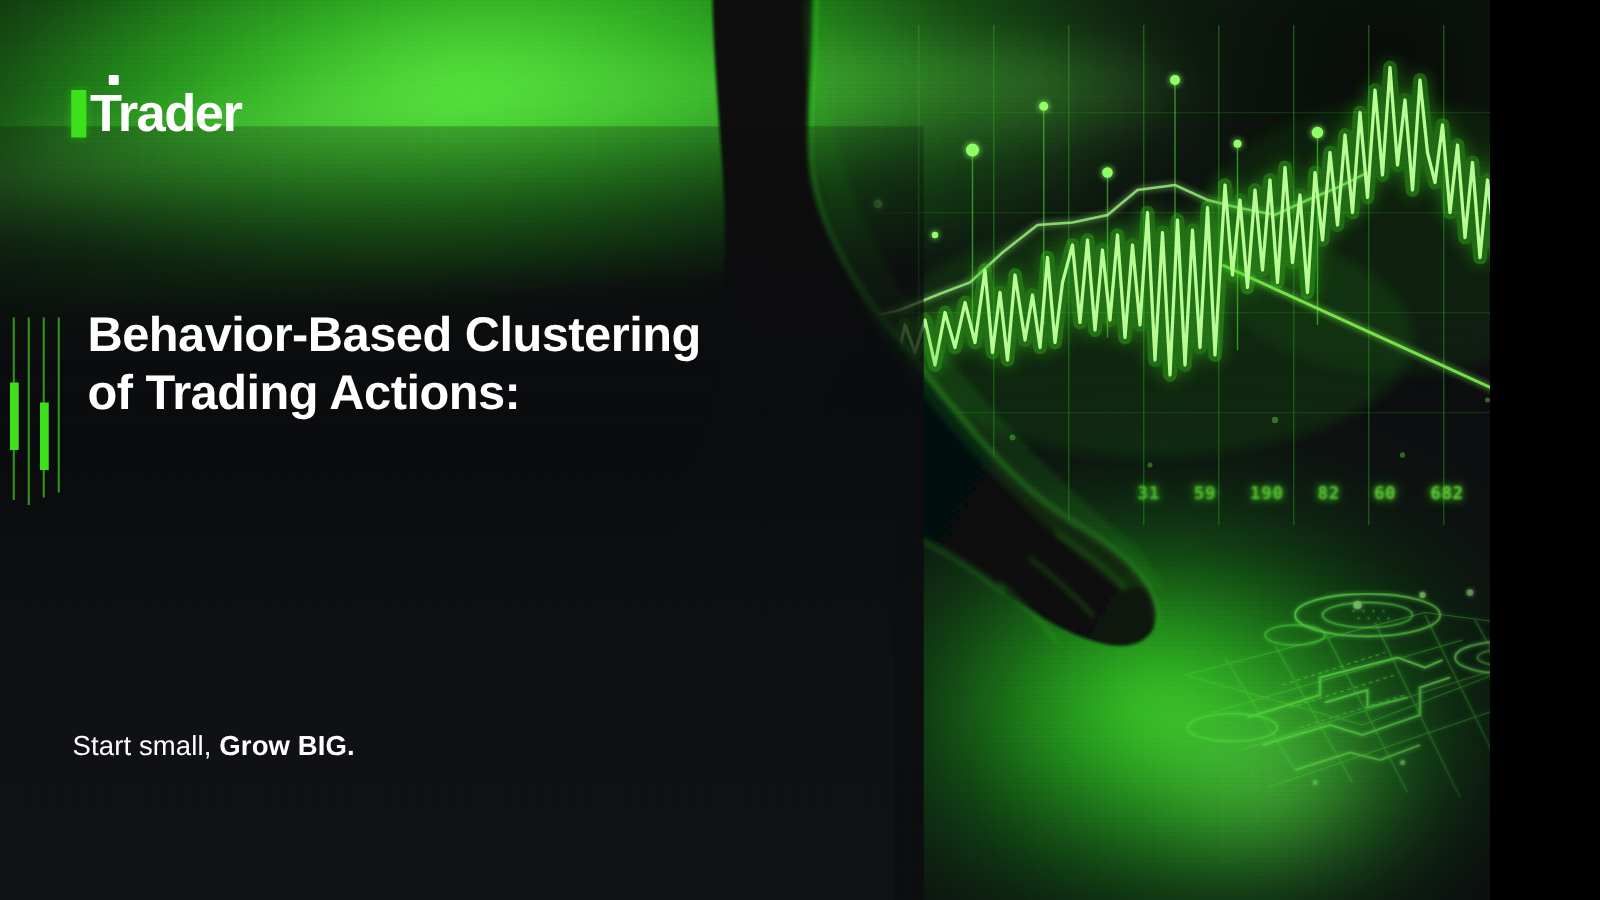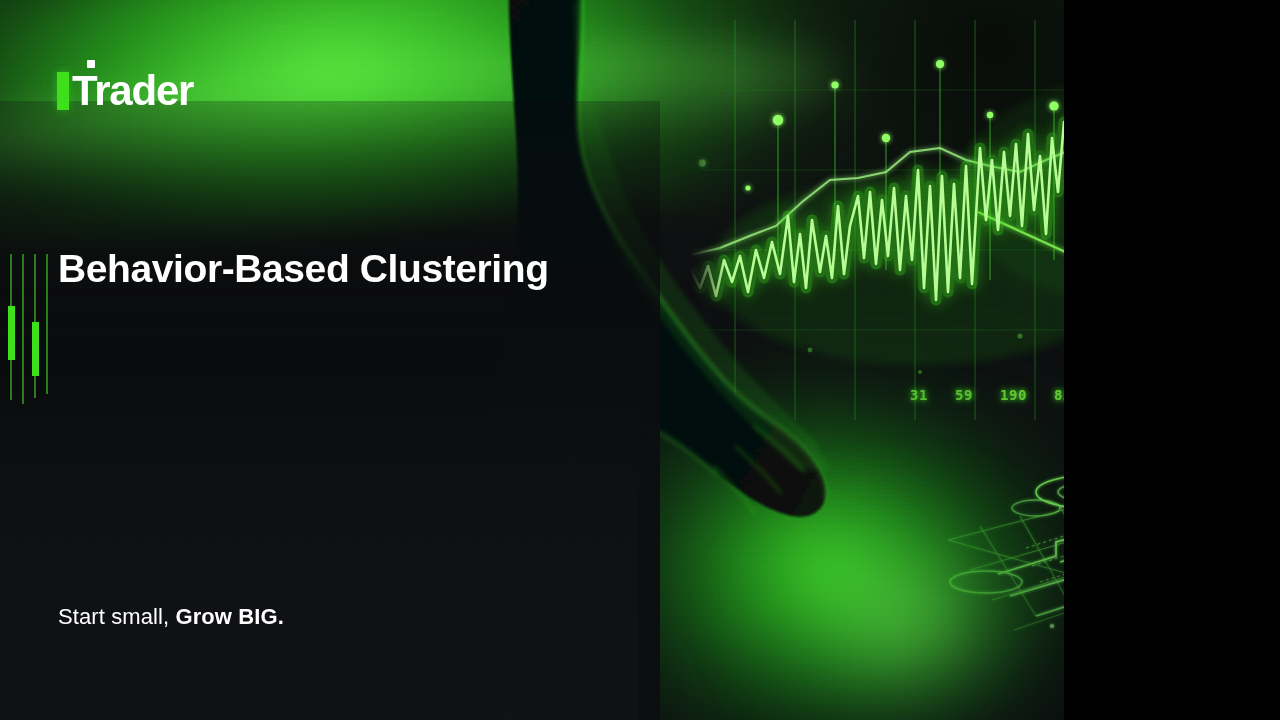--- a/index.html
+++ b/index.html
@@ -1,21 +1,21 @@
 <!DOCTYPE html>
 <html><head>
 <meta charset="utf-8">
 <title>iTrader Banner</title>
 <style>
   * { margin:0; padding:0; box-sizing:border-box; }
   html,body { background:#000; }
 
   .stage{
     position:relative;
-    width:1064px; height:720px;
+    width:1192px; height:720px;
     overflow:hidden;
     background:#0b0c0d;
     font-family:"Liberation Sans","DejaVu Sans",sans-serif;
     -webkit-font-smoothing:antialiased;
   }
 
   
   .bg-base{
     position:absolute; inset:0;
     background:
@@ -166,24 +166,24 @@
 
   .headline{
     position:absolute; left:58px; top:246px;
     width:700px;
     color:#ffffff;
     font-size:39px;
     font-weight:700;
     line-height:46px;
     letter-spacing:-0.4px;
   }
-  .headline .ln{ display:block; white-space:nowrap; }
+  .headline .ln{ display:block; white-space:nowrap;margin-left:12px; }
 
   .tagline{
-    position:absolute; left:58px; top:604px;
+    position:absolute; left:58px; top:584px;
     color:#ffffff;
     font-size:22px;
     font-weight:400;
     letter-spacing:0.1px;
   }
   .tagline .b{ font-weight:700; }
 </style>
 </head>
 <body>
 
@@ -484,19 +484,20 @@
         <line x1="27" y1="6" x2="27" y2="150"></line>
         <line x1="39" y1="6" x2="39" y2="146"></line>
       </g>
       <rect x="0" y="58" width="7" height="54" fill="#3ee01c"></rect>
       <rect x="24" y="74" width="7" height="54" fill="#3ee01c"></rect>
     </svg>
   </div>
 
   <h1 class="headline">
     <span class="ln">Behavior-Based Clustering</span>
+    <span class="ln">of Trading Actions:</span>
   </h1>
 
   <div class="tagline">
     <span>Start small, </span><span class="b">Grow BIG.</span>
   </div>
 
 </div>
 
 </body></html>

